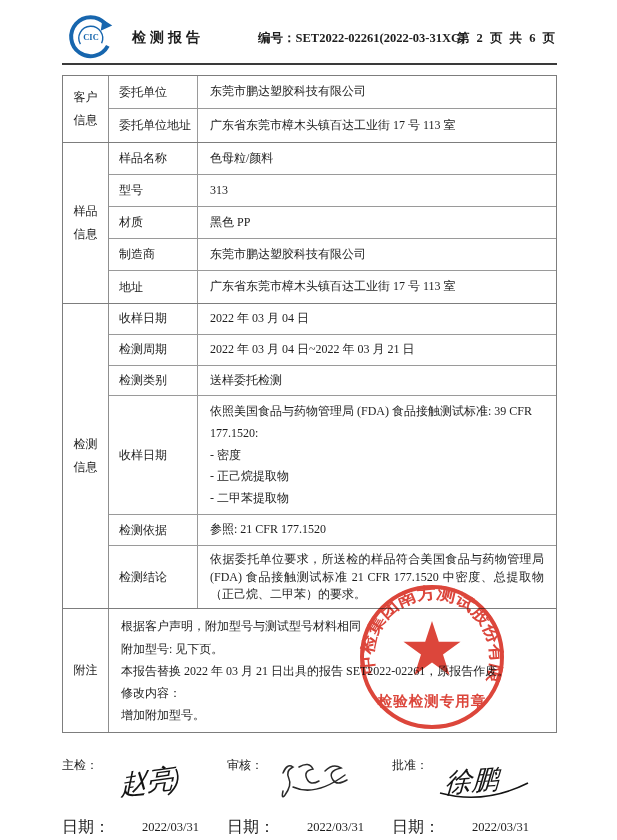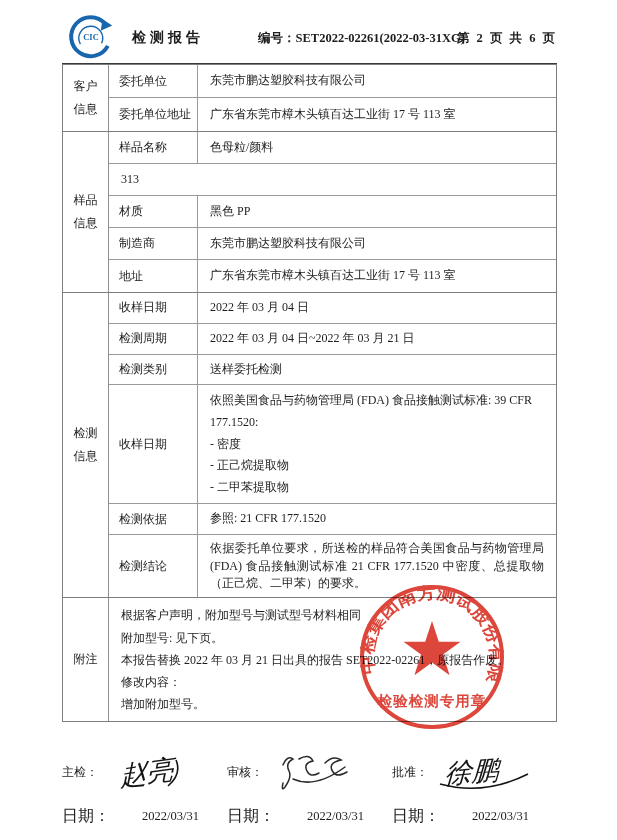--- a/index.html
+++ b/index.html
@@ -13,21 +13,21 @@
 
   
   .header { position:relative; height:49px; width:495px; }
   .logo { position:absolute; left:2px; top:0; width:54px; height:46px; }
   .report-title { position:absolute; left:70px; top:15px; font-size:14px; font-weight:bold; letter-spacing:4px; }
   .report-no { position:absolute; left:196px; top:16px; font-size:12.5px; font-weight:bold; }
   .page-info { position:absolute; right:0; top:16px; font-size:12.5px; font-weight:bold; letter-spacing:2px; }
   .header-rule { width:495px; border-top:2px solid #3a3a3a; margin-top:0; }
 
   
-  .info-table { width:495px; }
+  .info-table { width:495px; margin-top:11px; }
   .section { display:flex; border:1px solid #7d7d7d; margin-top:-1px; }
   .sec-label {
     width:46px; min-width:46px; border-right:1px solid #8f8f8f;
     display:flex; align-items:center; justify-content:center;
     text-align:center; font-size:12px; white-space:pre-line; line-height:1.9;
   }
   .sec-rows { flex:1; display:flex; flex-direction:column; }
   .row { display:flex; border-bottom:1px solid #9a9a9a; flex:1; }
   .row:last-child { border-bottom:none; }
   .f-label {
@@ -40,21 +40,21 @@
   }
   .r-s1 { min-height:33px; }
   .r-s2 { min-height:32px; }
   .r-s3 { min-height:26px; }
   .r-items .f-value { line-height:1.8; }
   .r-concl .f-value { line-height:1.45; }
   .notes-value { flex:1; padding:6px 12px; font-size:12px; line-height:1.85; white-space:pre-line; }
 
   
   .sig-area { position:relative; width:495px; margin-top:24px; height:52px; display:flex; }
-  .sig-col { width:165px; display:flex; align-items:center; }
+  .sig-col { width:165px; display:flex; }
   .sig-label { font-size:12px; margin-right:6px; white-space:nowrap; }
   .sig-img { display:inline-block; }
   .date-row { width:495px; margin-top:6px; display:flex; height:24px; }
   .date-col { width:165px; display:flex; align-items:center; }
   .date-label { font-size:16px; margin-right:4px; }
   .date-value { font-size:12.5px; flex:1; text-align:center; }
 
   
   .stamp { position:absolute; left:352px; top:577px; width:160px; height:160px; z-index:6; opacity:0.92; mix-blend-mode:multiply; pointer-events:none; }
 </style>
@@ -97,20 +97,21 @@
 
     <div class="section">
       <div class="sec-label">样品
 信息</div>
       <div class="sec-rows">
         <div class="row r-s2">
           <div class="f-label">样品名称</div>
           <div class="f-value">色母粒/颜料</div>
         </div>
         <div class="row r-s2">
+          <div class="f-label">型号</div>
           <div class="f-value">313</div>
         </div>
         <div class="row r-s2">
           <div class="f-label">材质</div>
           <div class="f-value">黑色 PP</div>
         </div>
         <div class="row r-s2">
           <div class="f-label">制造商</div>
           <div class="f-value">东莞市鹏达塑胶科技有限公司</div>
         </div>

